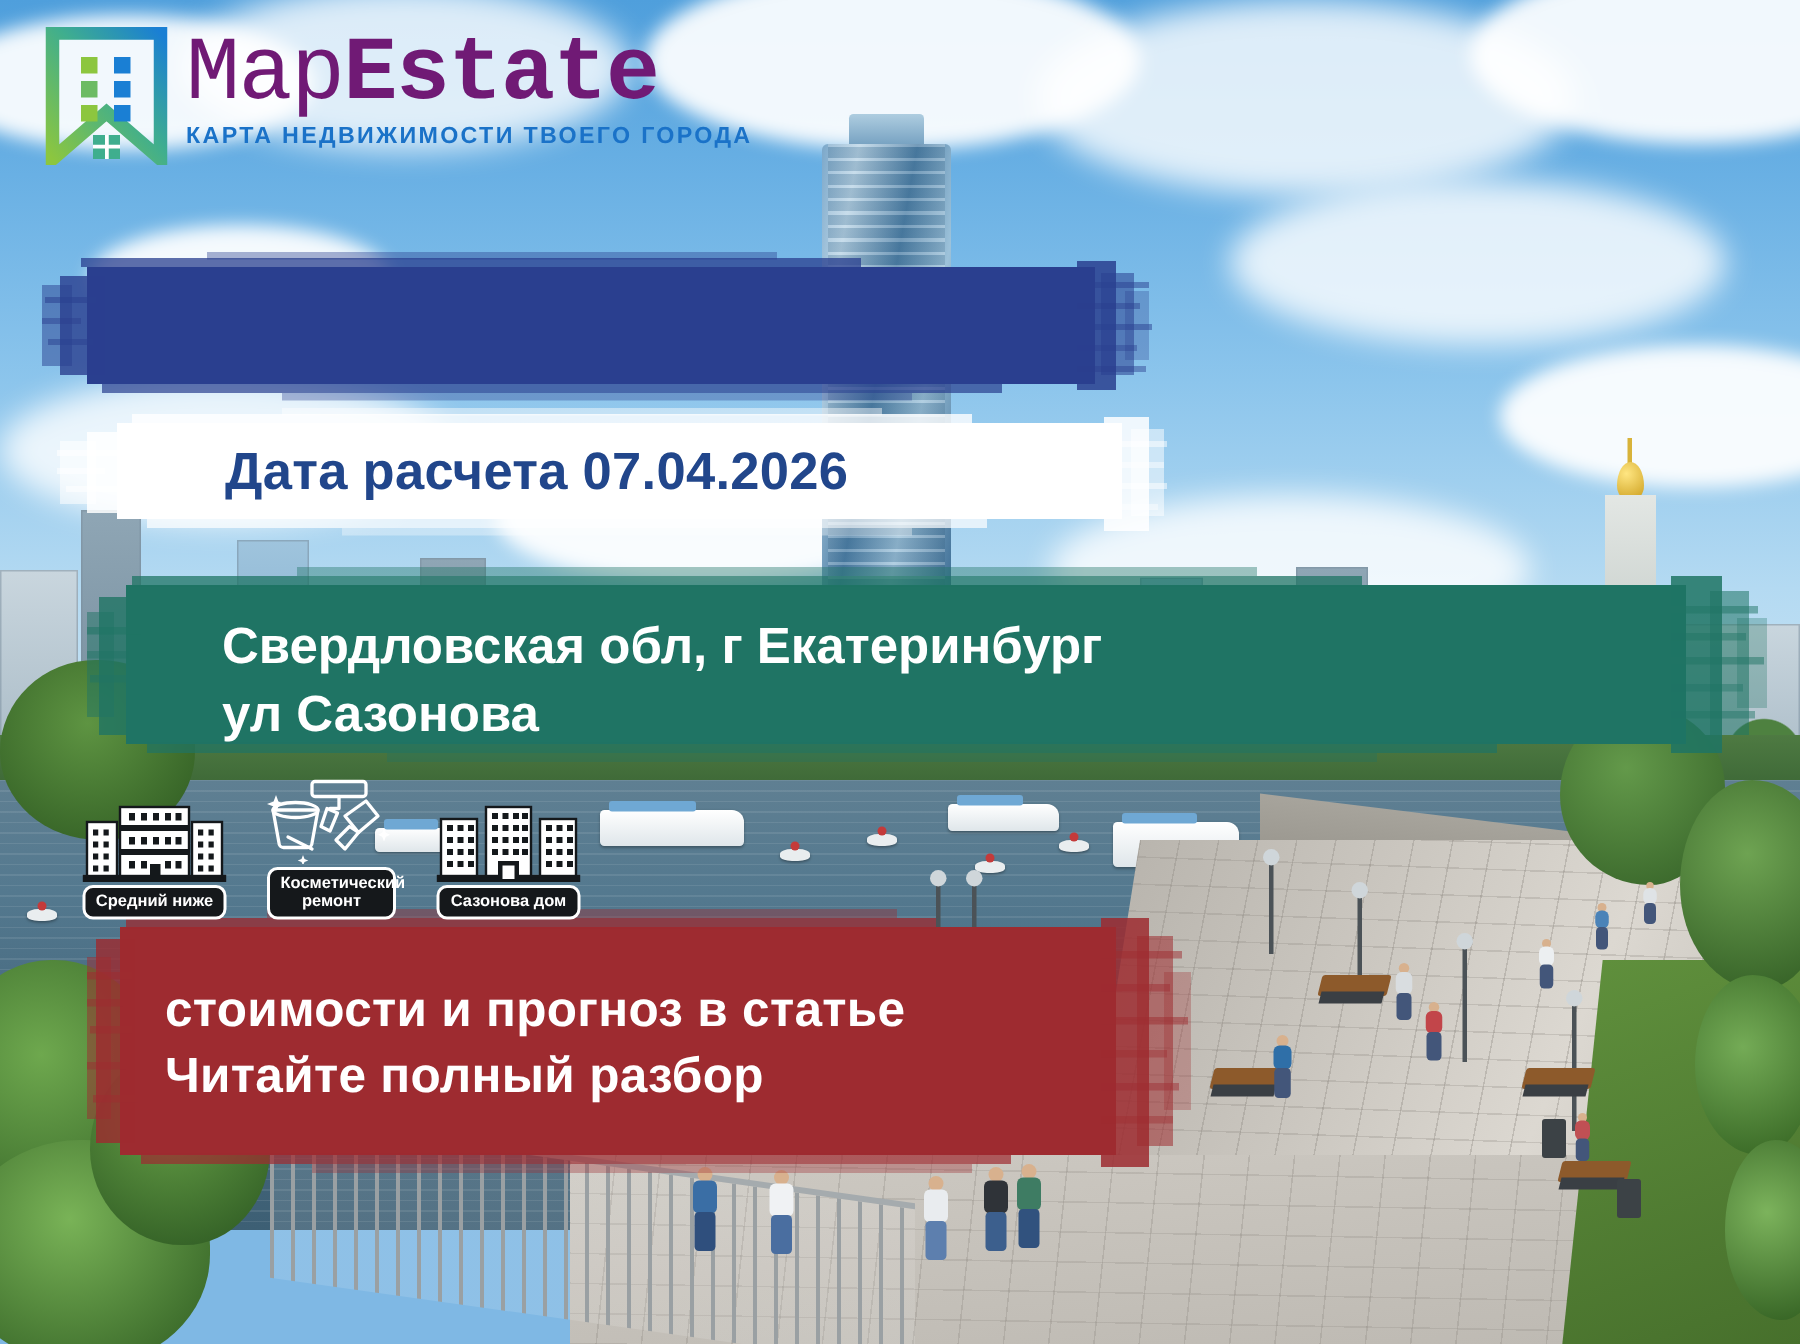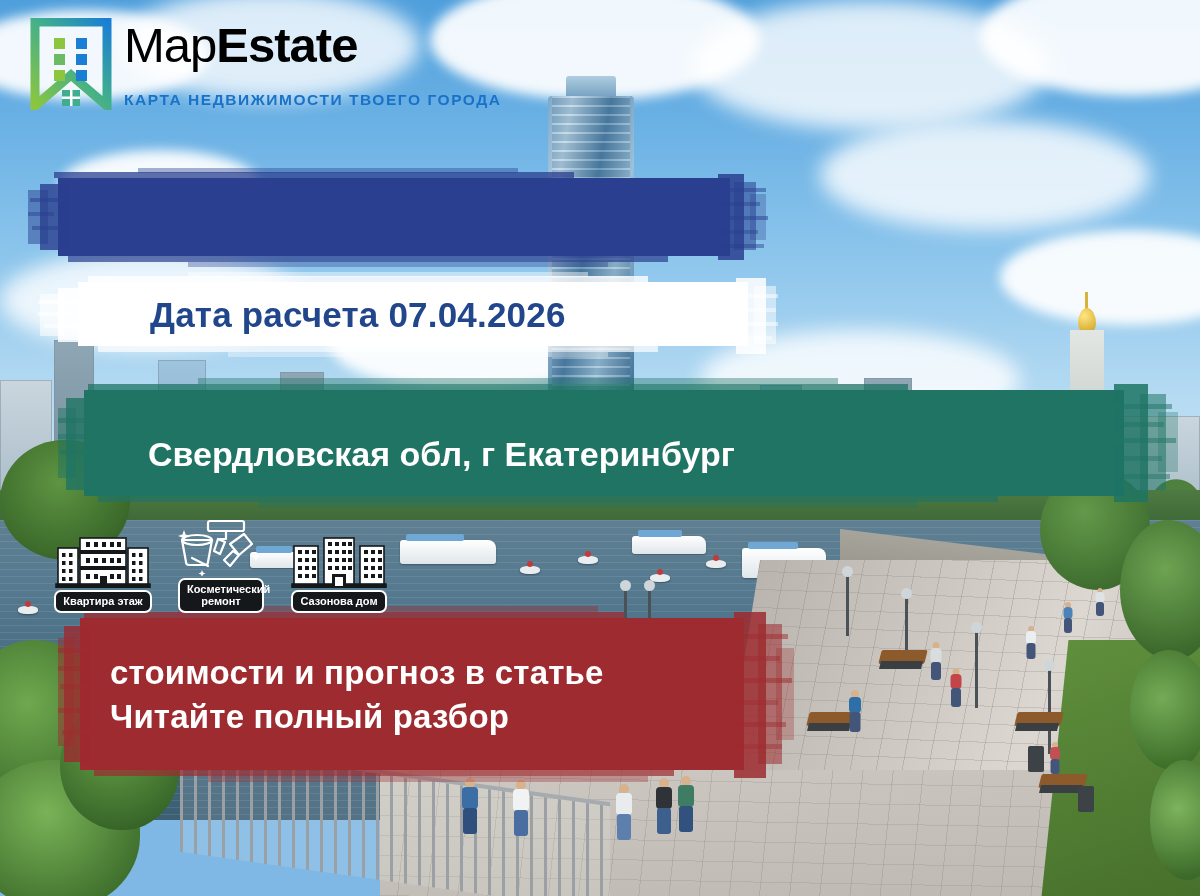--- a/index.html
+++ b/index.html
@@ -141,26 +141,26 @@
   .dinghy{ position:absolute; width:20px; height:8px; border-radius:40%;
            background:#e9edef; box-shadow:0 1px 2px rgba(0,0,0,.35); }
   .dinghy:after{ content:""; position:absolute; left:7px; top:-5px; width:6px; height:6px;
                  border-radius:50%; background:#c43a3a; }
   .treeL{ position:absolute; border-radius:50% 50% 48% 52%/52% 48% 50% 50%; }
 
   
   .logo{ position:absolute; left:30px; top:18px; display:flex; align-items:flex-start; z-index:40; }
   .logo-mark{ width:82px; height:92px; flex:none; }
   .logo-text{ margin-left:12px; margin-top:4px; }
-  .logo-word{ font-size:49px; line-height:.95; letter-spacing:-1px; color:#000000; }
+  .logo-word{ font-size:60px; line-height:.95; letter-spacing:-1px; color:#701a75;font-family:Liberation Mono, monospace; }
   .logo-word .w1{ font-weight:400; }
   .logo-word .w2{ font-weight:700; }
   .logo-tag{
     font-size:15.5px; font-weight:700; letter-spacing:1.55px;
-    color:#1a72c8; margin-top:22px; white-space:nowrap;
+    color:#1a72c8; margin-top:3px; white-space:nowrap;
   }
 
   
   .banner{ position:absolute; z-index:30; display:flex; align-items:center; }
   .brush{ position:absolute; inset:0; }
   .banner .txt{ position:relative; z-index:2; }
 
   #banner-title{ left:28px; top:168px; width:740px; height:100px; }
   #banner-title .txt{
     padding-left:62px; font-size:35px; font-weight:700; color:#ffffff; letter-spacing:.2px;
@@ -438,20 +438,21 @@
         <rect x="2" y="72" width="34" height="5" opacity=".5"></rect>
         <rect x="1056" y="26" width="58" height="5" opacity=".5"></rect>
         <rect x="1056" y="44" width="50" height="5" opacity=".45"></rect>
         <rect x="1056" y="60" width="62" height="5" opacity=".5"></rect>
         <rect x="1056" y="78" width="48" height="5" opacity=".4"></rect>
         <rect x="1056" y="96" width="56" height="5" opacity=".45"></rect>
       </g>
     </svg>
     <div class="txt">
       <div>Свердловская обл, г Екатеринбург</div>
+      <div>ул Сазонова</div>
     </div>
   </div>
 
   <div class="badges">
 
     <div class="badge">
       <div class="pic">
         <svg width="98" height="54" viewBox="0 0 98 54">
           <g stroke="#14181b" stroke-width="1.6" fill="#ffffff">
             <rect x="4" y="14" width="20" height="38"></rect>
@@ -489,21 +490,21 @@
               <rect x="85" y="19" width="3.5" height="4"></rect>
             <rect x="78" y="27" width="3.5" height="4"></rect>
               <rect x="85" y="27" width="3.5" height="4"></rect>
             <rect x="78" y="35" width="3.5" height="4"></rect>
               <rect x="85" y="35" width="3.5" height="4"></rect>
             <rect x="78" y="43" width="3.5" height="4"></rect>
               <rect x="85" y="43" width="3.5" height="4"></rect>
           </g>
         </svg>
       </div>
-      <div class="chip">Квартира этаж</div>
+      <div class="chip">Средний ниже</div>
     </div>
 
     <div class="badge">
       <div class="pic">
         <svg width="98" height="58" viewBox="0 0 98 58">
           <g stroke="#ffffff" stroke-width="2.2" fill="none" stroke-linejoin="round" stroke-linecap="round">
             <rect x="36" y="3" width="36" height="10" rx="2"></rect>
             <path d="M54 13 v8 h-6"></path>
             <path d="M46 21 l-4 12 l6 3 l5 -12 z"></path>
             <path d="M10 22 h30 l-4 22 a3 3 0 0 1 -3 3 h-16 a3 3 0 0 1 -3 -3 z"></path>

